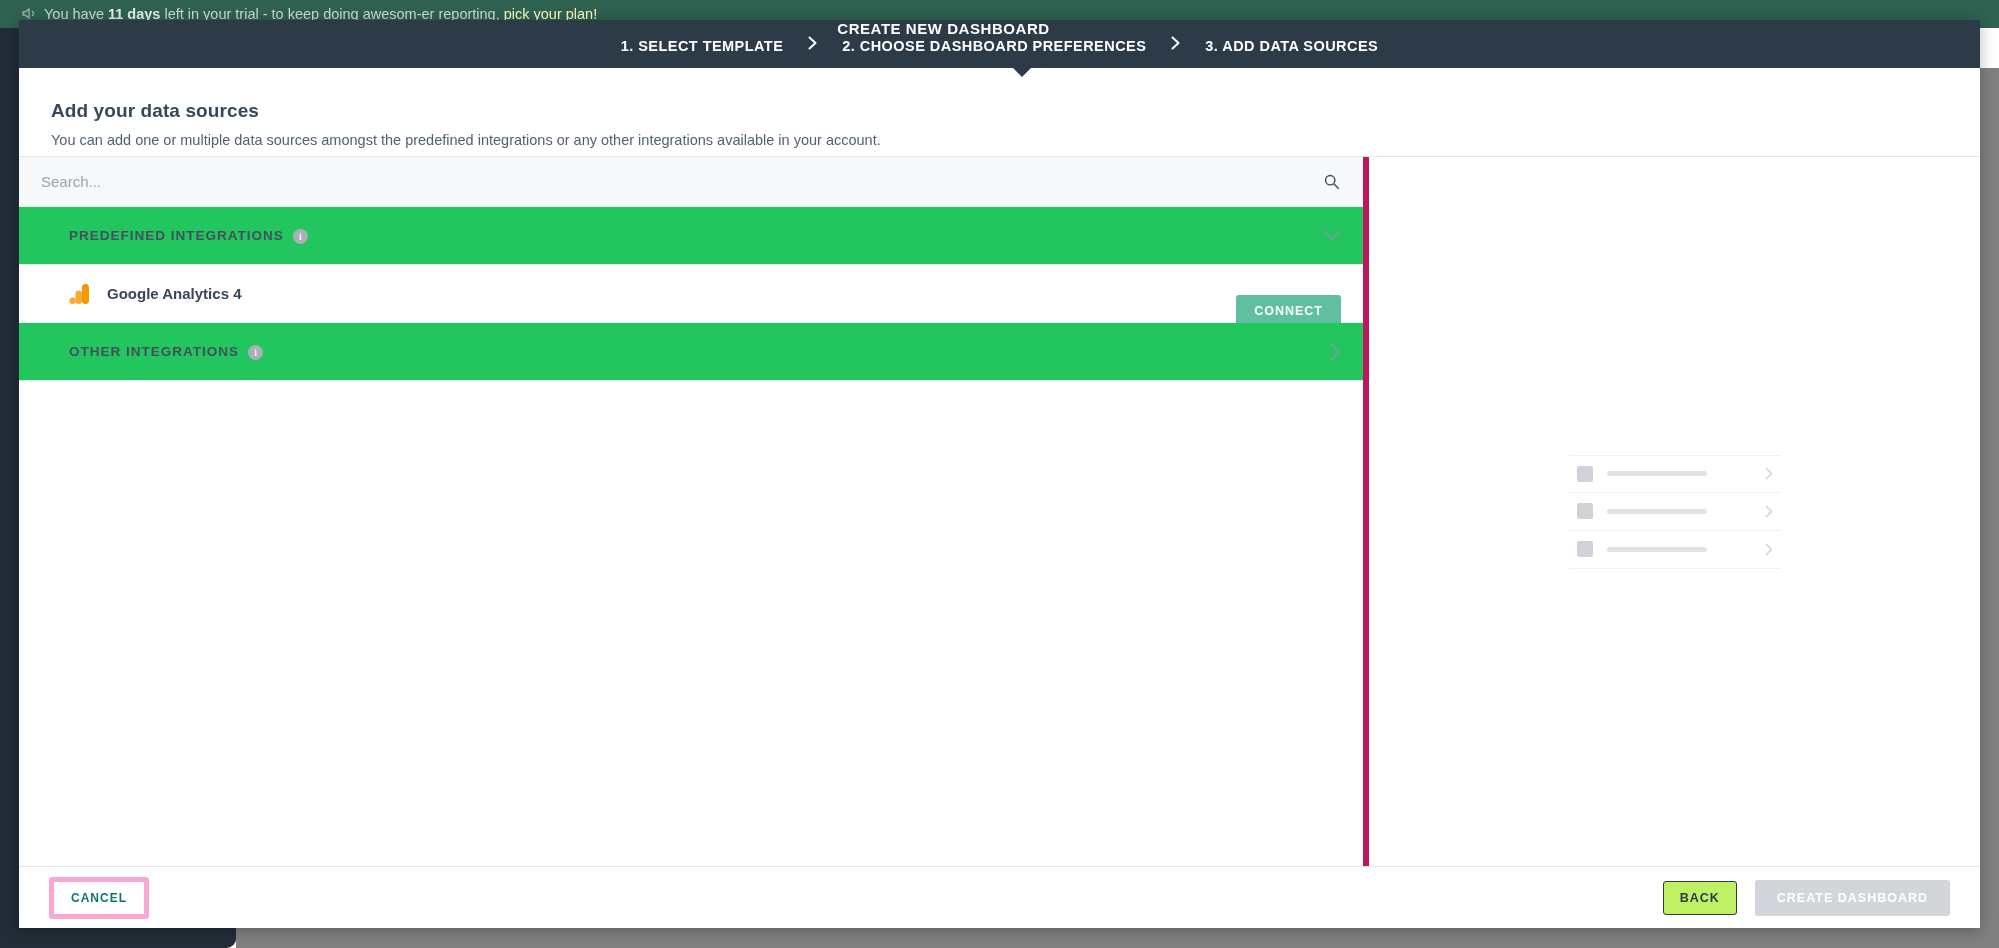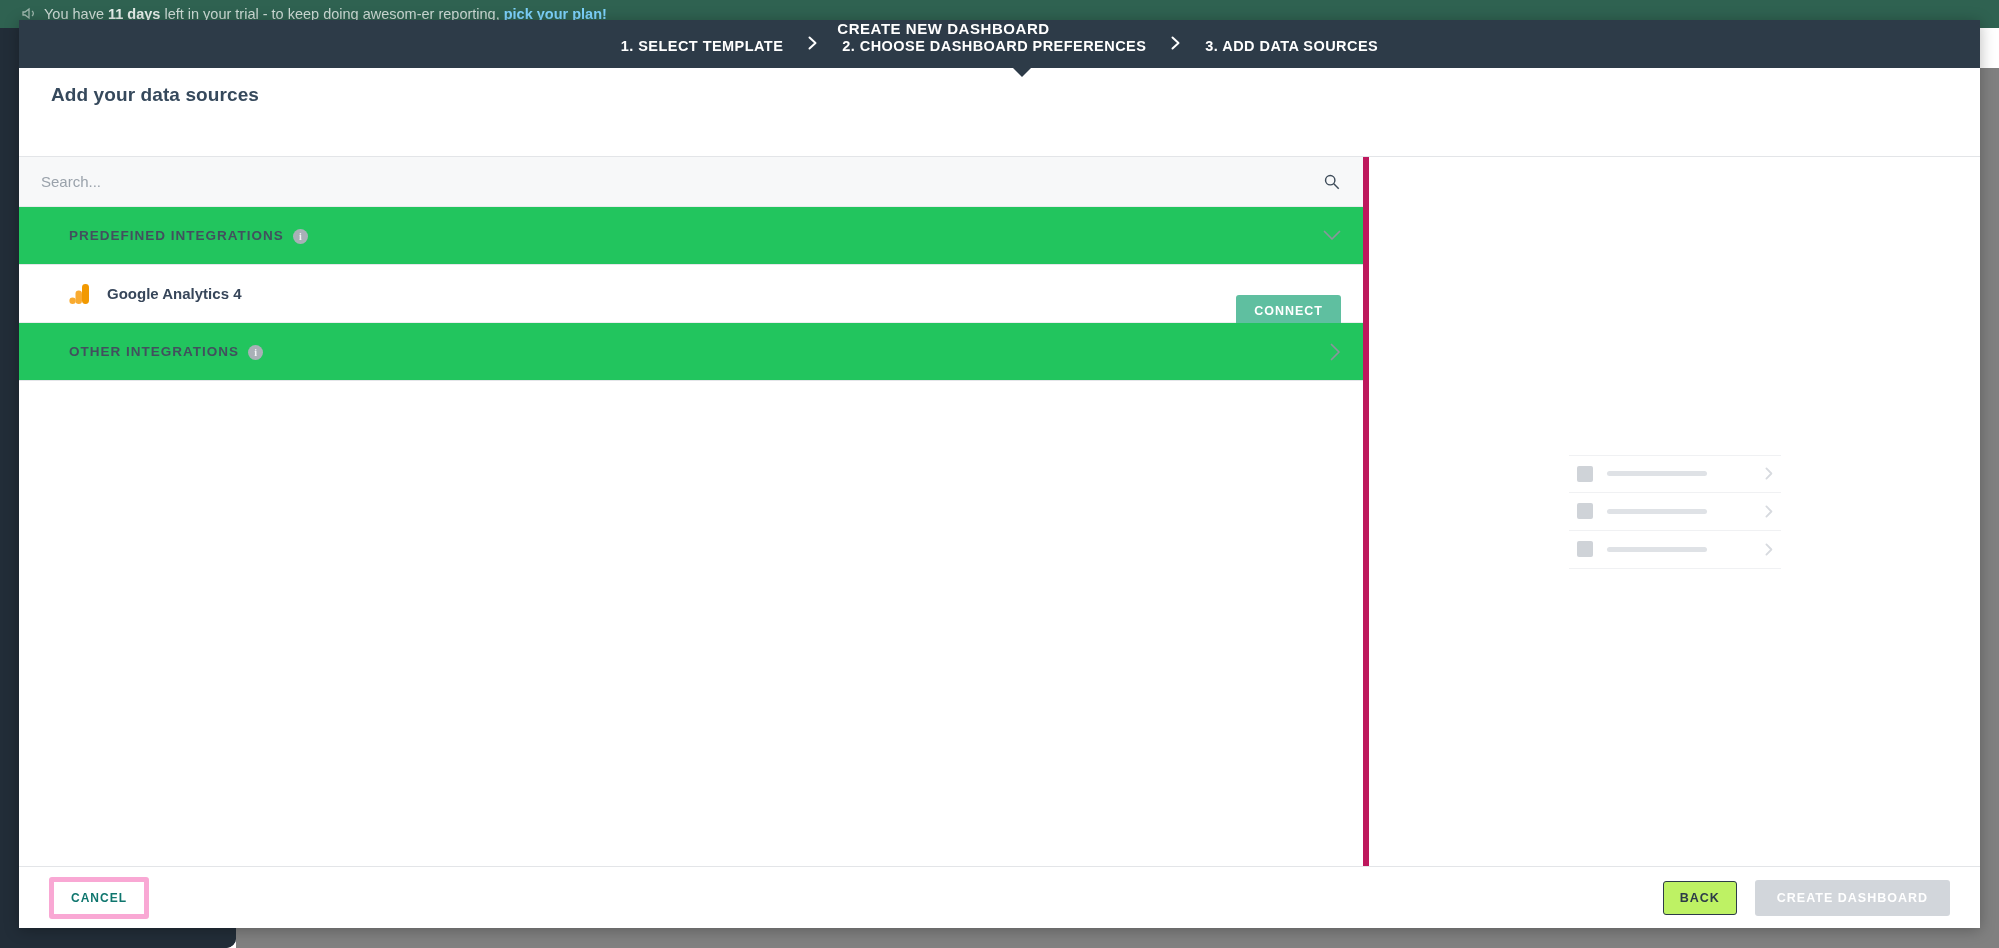--- a/index.html
+++ b/index.html
@@ -34,21 +34,21 @@
     overflow: hidden;
   }
   .bg-trial-banner .megaphone {
     display: inline-block;
     width: 16px;
     margin-right: 6px;
     color: #9fb8ae;
     transform: translateY(1px);
   }
   .bg-trial-banner b { color: #e6eeea; font-weight: bold; }
-  .bg-trial-banner a { color: #7dd3fc; font-weight: bold; text-decoration: none; }
+  .bg-trial-banner a { color: #fef9c3; font-weight: normal; text-decoration: none; }
 
   .bg-sidebar {
     position: absolute;
     left: 0; top: 28px;
     width: 236px;
     height: 920px;
     background: #222d38;
     border-radius: 0 0 10px 0;
   }
   .bg-sidebar-accent {
@@ -177,21 +177,21 @@
     position: absolute;
     left: 993px;
     bottom: -9px;
     width: 0; height: 0;
     border-left: 10px solid transparent;
     border-right: 10px solid transparent;
     border-top: 10px solid #2d3b48;
   }
 
   .modal-intro {
-    padding: 16px 32px 0 32px;
+    padding: 32px 32px 0 32px;
     height: 88px;
     min-height: 88px;
     background: #fff;
   }
   .intro-title {
     font-size: 19px;
     font-weight: bold;
     color: #36495c;
     letter-spacing: .1px;
   }
@@ -450,20 +450,21 @@
               <polyline points="1.5,1.5 7.5,7 1.5,12.5"></polyline>
             </svg>
         </span>
         <span class="step">3. ADD DATA SOURCES</span>
       </div>
       <div class="header-caret"></div>
     </div>
 
     <div class="modal-intro">
       <div class="intro-title">Add your data sources</div>
+      <div class="intro-sub">You can add one or multiple data sources amongst the predefined integrations or any other integrations available in your account.</div>
     </div>
 
     <div class="modal-body">
 
       <div class="left-pane">
 
         <div class="search-row">
           <input class="search-input" type="text" placeholder="Search..." style="">
           <button class="search-btn">
             <svg width="17" height="17" viewBox="0 0 20 20" fill="none" stroke="currentColor" stroke-width="1.7">

